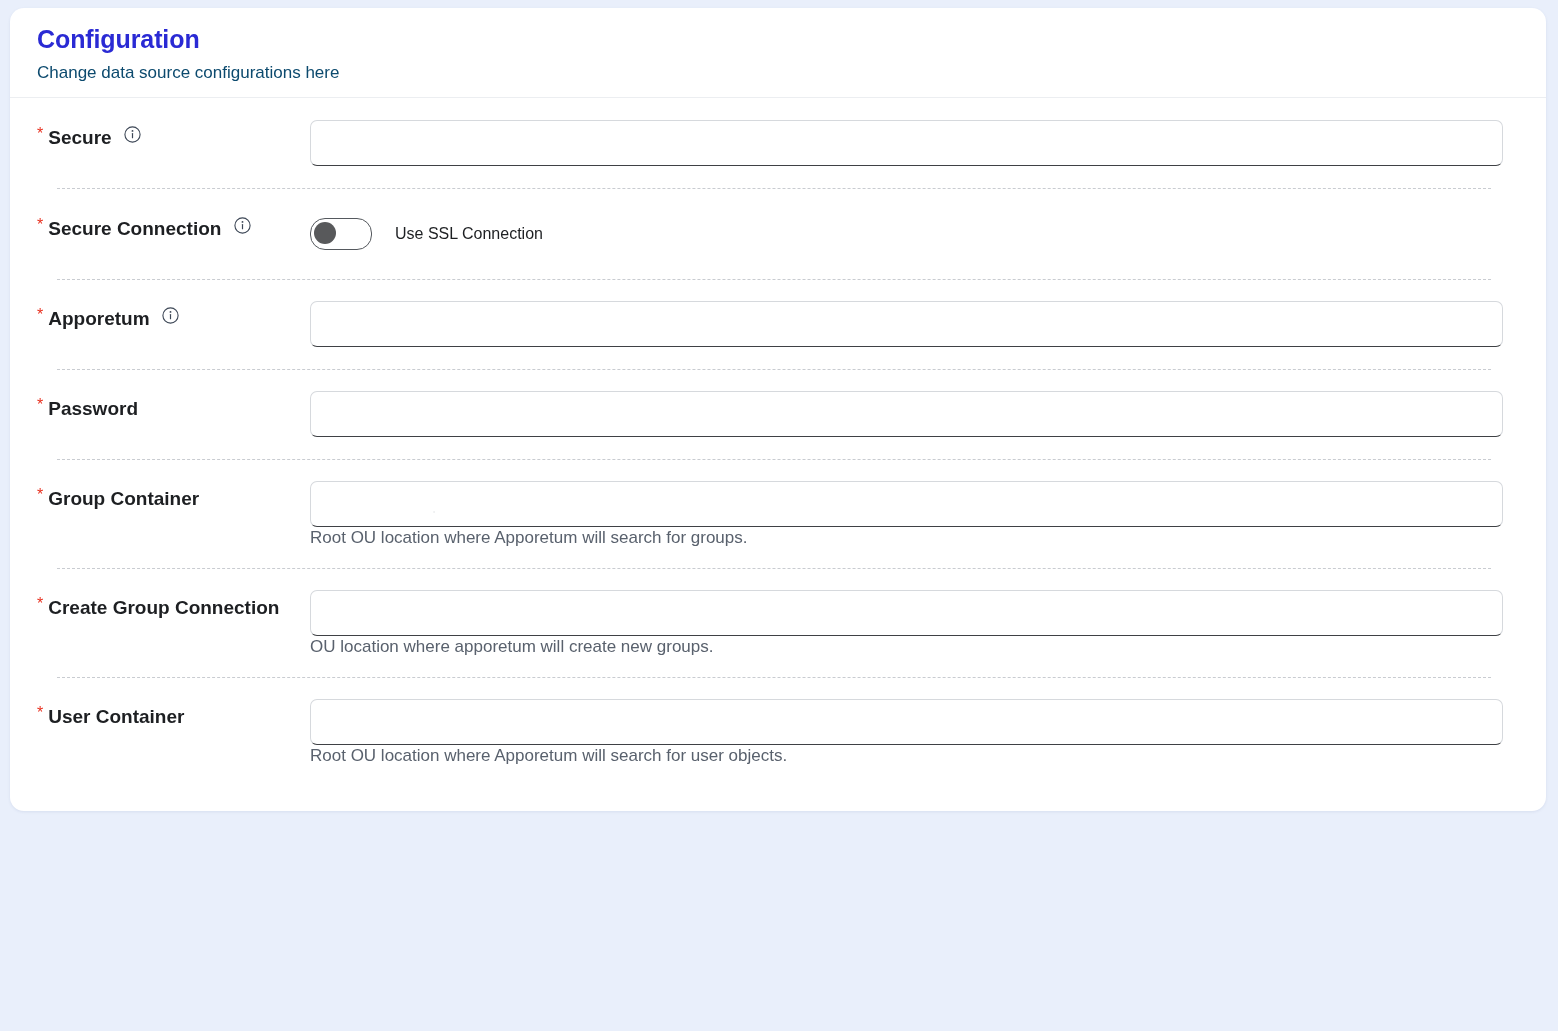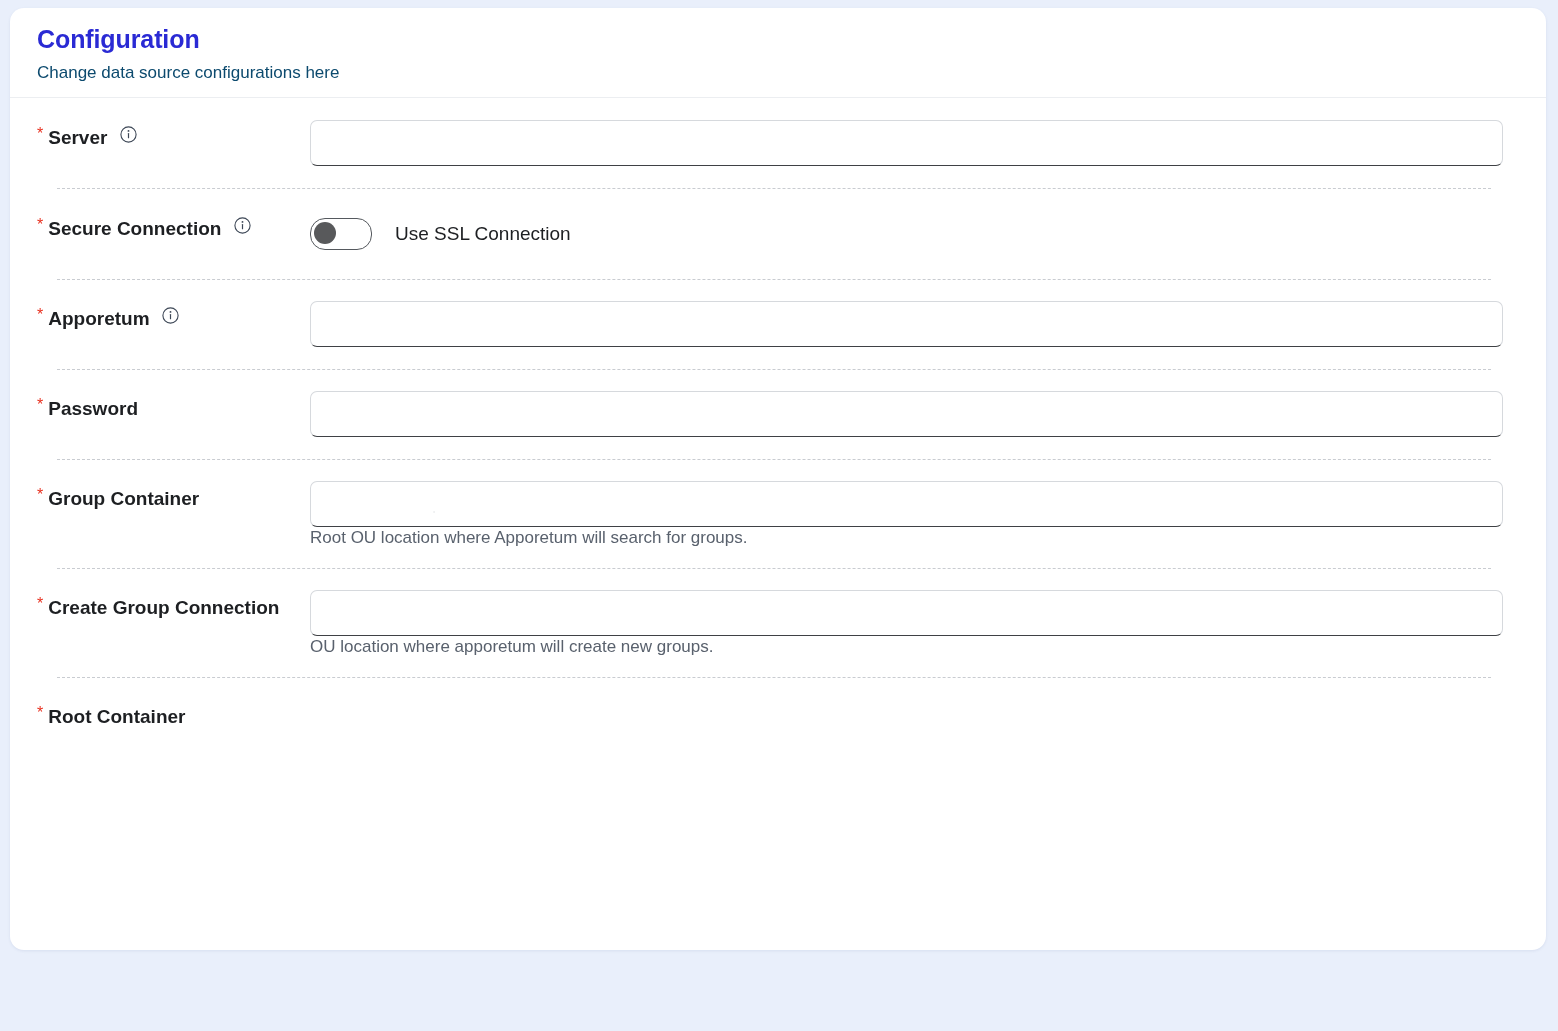--- a/index.html
+++ b/index.html
@@ -13,21 +13,21 @@
     font-family: "Liberation Sans", sans-serif;
     overflow: hidden;
   }
 
   
   .card {
     position: absolute;
     left: 10px;
     top: 8px;
     width: 1536px;
-    height: 942px;
+    height: 803px;
     background: #ffffff;
     border-radius: 14px;
     box-shadow: 0 1px 3px rgba(60, 80, 140, 0.10);
     box-sizing: border-box;
     overflow: hidden;
   }
 
   
   .card-header {
     padding: 18px 0 14px 27px;
@@ -159,21 +159,21 @@
     position: absolute;
     top: 3px;
     left: 3px;
     width: 22px;
     height: 22px;
     border-radius: 50%;
     background: #58595b;
   }
   .toggle-label {
     margin-left: 23px;
-    font-size: 19px;
+    font-size: 16px;
     color: #1d1f22;
     line-height: 1;
   }
 
   
   .r-server   { padding-top: 22px;  padding-bottom: 22px; }
   .r-secure   { padding-top: 22px;  padding-bottom: 22px; }
   .r-username { padding-top: 21px;  padding-bottom: 22px; }
   .r-password { padding-top: 21px;  padding-bottom: 22px; }
   .r-group    { padding-top: 21px;  padding-bottom: 20px; }
@@ -190,21 +190,21 @@
     <div class="card-subtitle">Change data source configurations here</div>
   </div>
   <div class="header-rule"></div>
 
   <div class="form-body">
 
     <div class="form-row r-server">
       <div class="label-col">
         <span class="req-star">*</span>
         <span class="label-text">
-          <span>Server</span>
+          <span>Secure</span>
           <span class="info-icon">
             <svg width="17" height="17" viewBox="0 0 17 17">
               <circle cx="8.5" cy="8.5" r="7.6" fill="none" stroke="#3d4756" stroke-width="1.1"></circle>
               <circle cx="8.5" cy="4.9" r="0.95" fill="#3d4756"></circle>
               <rect x="7.9" y="6.9" width="1.2" height="5.4" rx="0.6" fill="#3d4756"></rect>
             </svg>
           </span>
         </span>
       </div>
       <div class="control-col">
@@ -292,18 +292,22 @@
       <div class="control-col">
         <input class="text-input" type="text" placeholder="" style="">
         <div class="hint-text">OU location where apporetum will create new groups.</div>
       </div>
     </div>
     <div class="row-divider"></div>
 
     <div class="form-row r-user">
       <div class="label-col">
         <span class="req-star">*</span>
-        <span class="label-text">Root Container</span>
+        <span class="label-text">User Container</span>
+      </div>
+      <div class="control-col">
+        <input class="text-input" type="text" placeholder="" style="">
+        <div class="hint-text">Root OU location where Apporetum will search for user objects.</div>
       </div>
     </div>
 
   </div>
 </div>
 
 </body></html>

